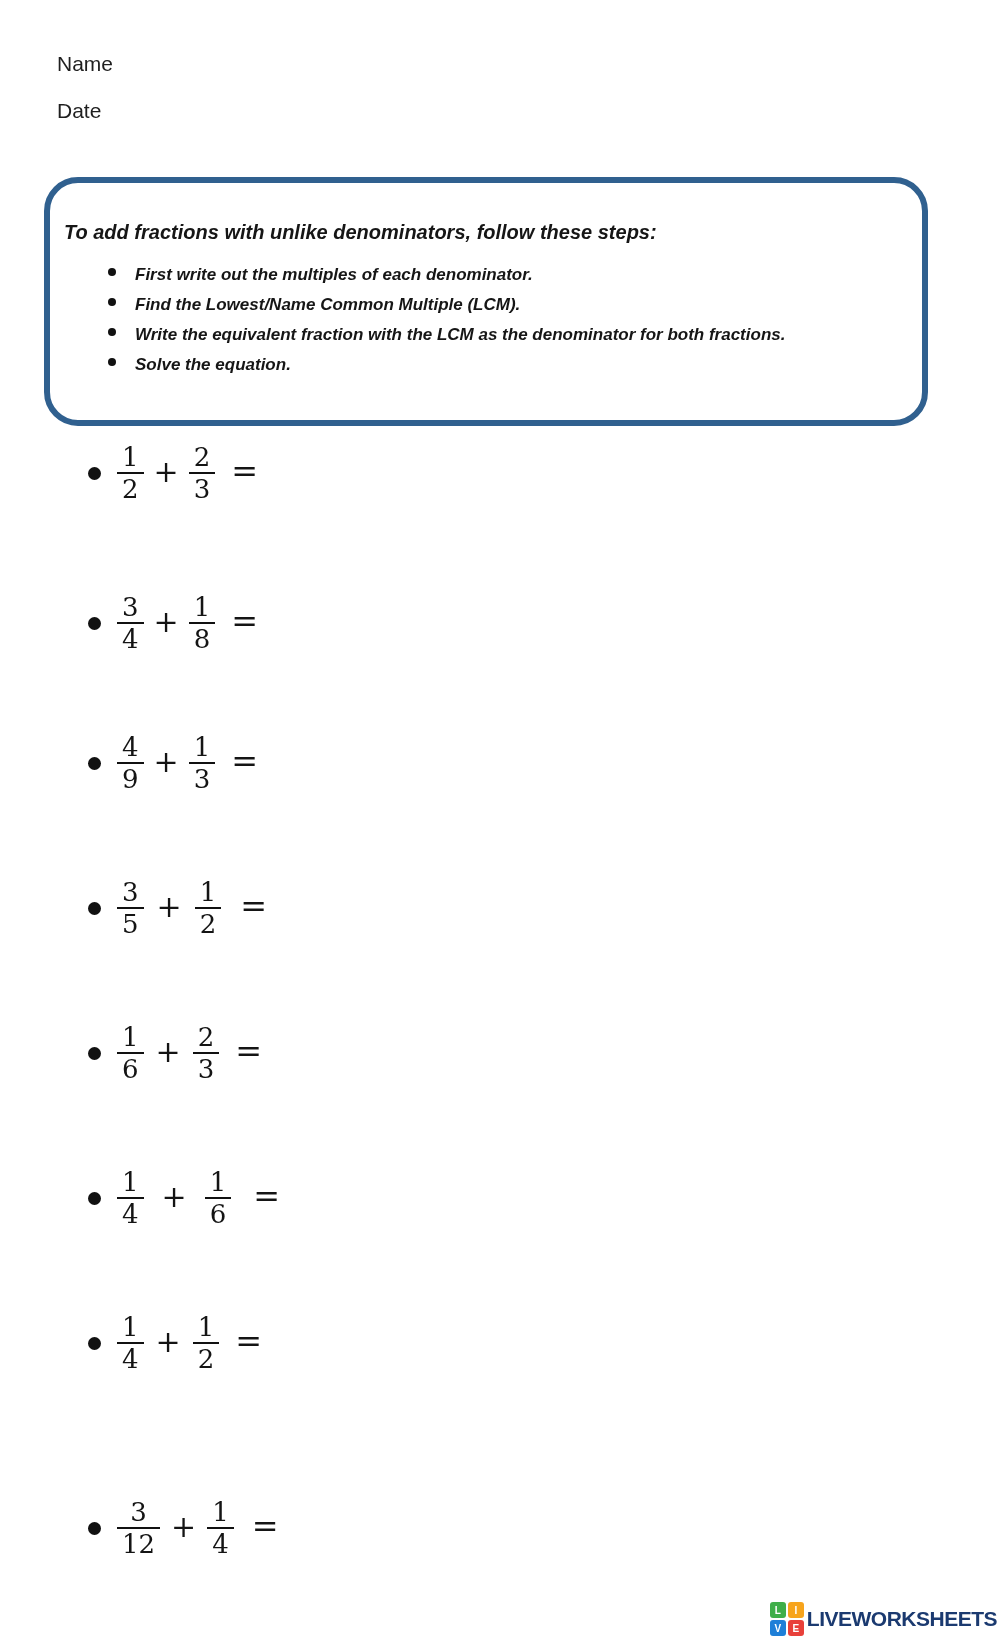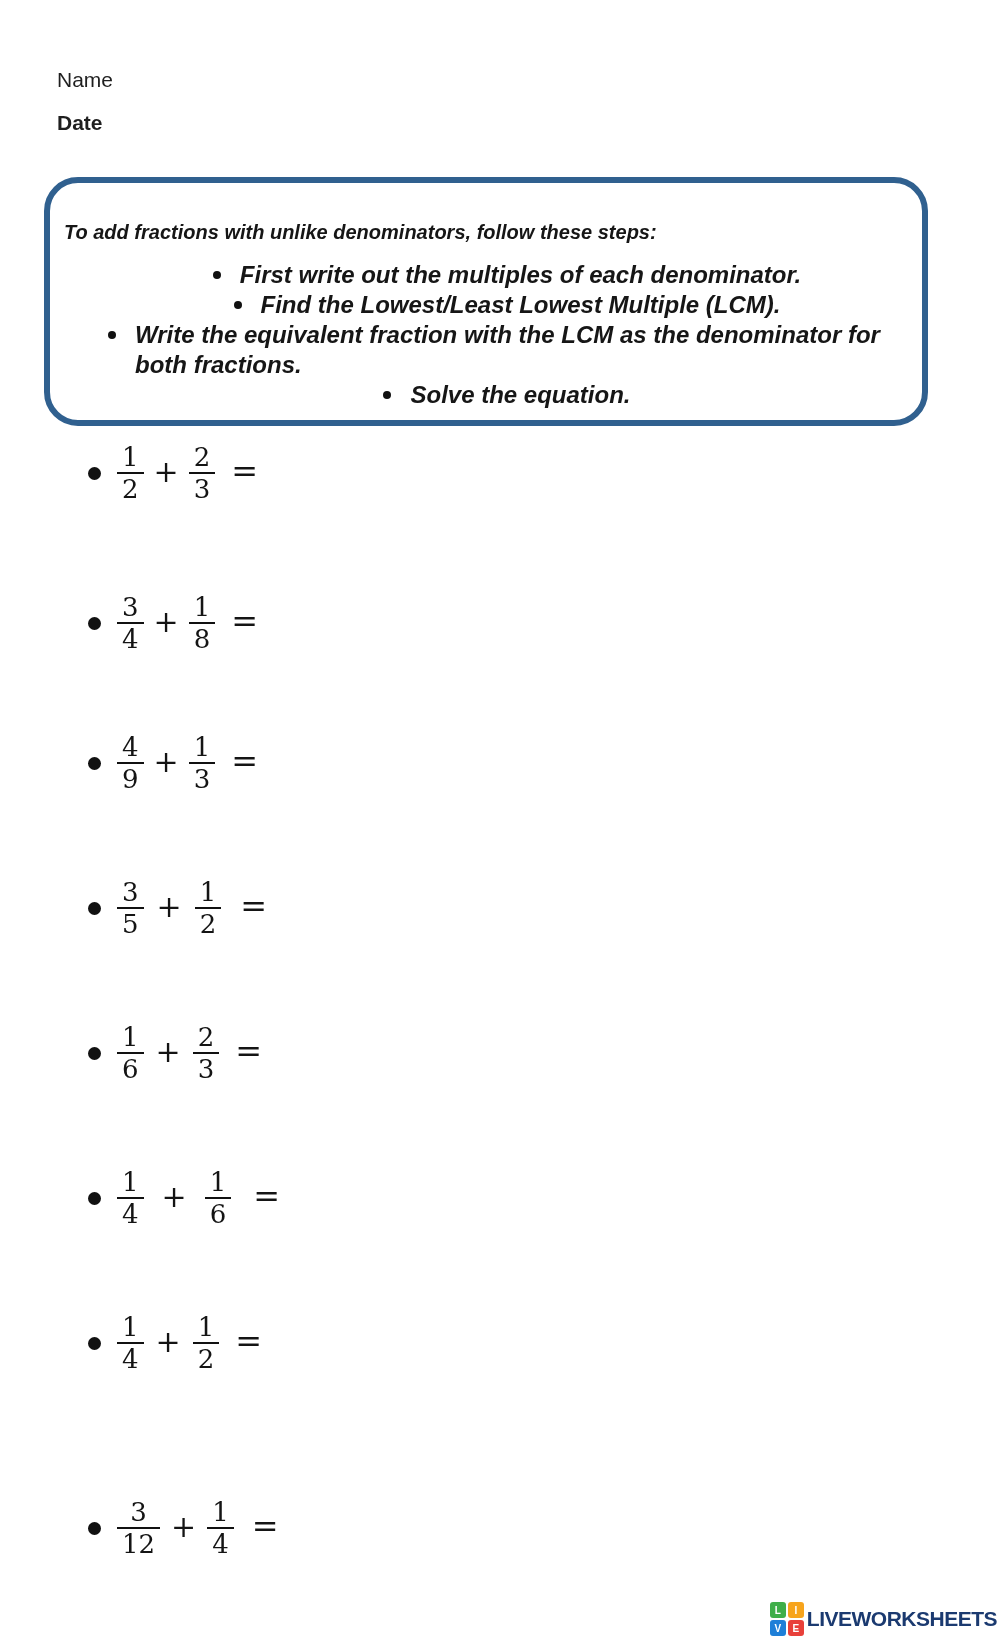--- a/index.html
+++ b/index.html
@@ -11,22 +11,22 @@
     font-family: "Liberation Sans", sans-serif;
     color: #1c1c1c;
   }
   .page { position: absolute; inset: 0; }
 
   
   .name-label, .date-label {
     position: absolute; left: 57px;
     font-size: 21px; color: #1f1f1f;
   }
-  .name-label { top: 68px; }
-  .date-label { top: 111px; font-weight: bold; }
+  .name-label { top: 52px; }
+  .date-label { top: 99px; }
 
   
   .instruction-box {
     position: absolute;
     left: 44px; top: 177px;
     width: 884px; height: 249px;
     box-sizing: border-box;
     border: 6px solid #30608f;
     border-radius: 34px;
     padding: 10px 16px 0 14px;
@@ -40,24 +40,23 @@
     margin-top: 28px;
     font-size: 20px; font-weight: bold; font-style: italic;
     color: #161616;
   }
   .steps {
     list-style: none;
     margin: 16px 0 0 0; padding: 0 0 0 44px;
   }
   .steps li {
     display: flex; align-items: baseline;
-    font-size: 24px; font-weight: bold; font-style: italic;
+    font-size: 17px; font-weight: bold; font-style: italic;
     color: #161616;
     line-height: 30px;
-    justify-content: center;
   }
   .step-dot {
     width: 8px; height: 8px; border-radius: 50%;
     background: #111; flex: 0 0 8px;
     margin-right: 19px; position: relative; top: -4px;
   }
 
   
   .problem {
     position: absolute; left: 88px;
@@ -137,21 +136,21 @@
 
   <div class="instruction-box">
     <div class="box-intro">To add fractions with unlike denominators, follow these steps:</div>
     <ul class="steps">
       <li>
         <span class="step-dot"></span>
         <span>First write out the multiples of each denominator.</span>
       </li>
       <li>
         <span class="step-dot"></span>
-        <span>Find the Lowest/Least Lowest Multiple (LCM).</span>
+        <span>Find the Lowest/Name Common Multiple (LCM).</span>
       </li>
       <li>
         <span class="step-dot"></span>
         <span>Write the equivalent fraction with the LCM as the denominator for both fractions.</span>
       </li>
       <li>
         <span class="step-dot"></span>
         <span>Solve the equation.</span>
       </li>
     </ul>

